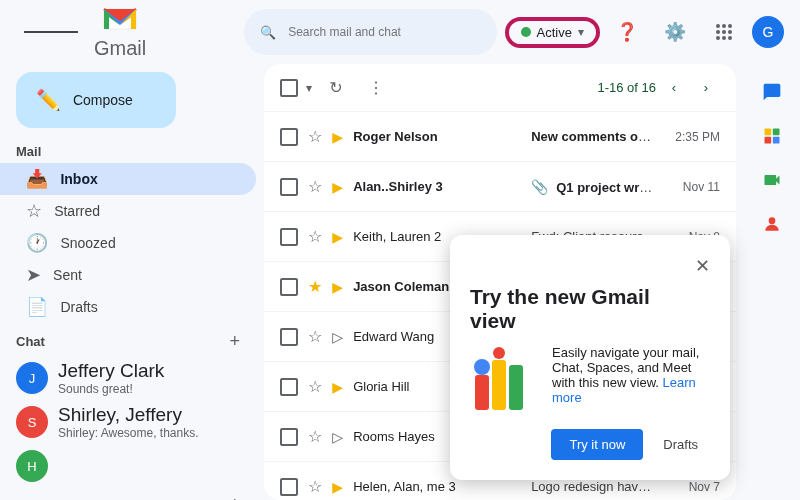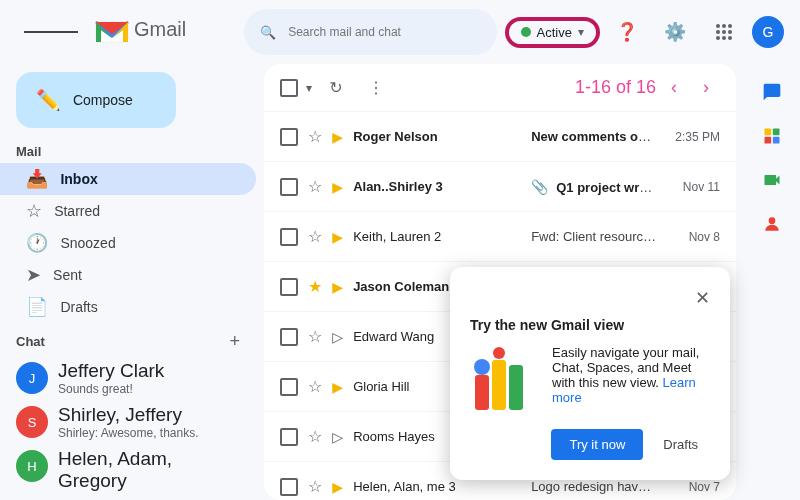--- a/index.html
+++ b/index.html
@@ -3,21 +3,21 @@
   <meta charset="utf-8">
   <style>
     * { box-sizing: border-box; margin: 0; padding: 0; }
     body { font-family: 'Google Sans', Arial, sans-serif; font-size: 13px; background: #f6f8fc; color: #202124; height: 500px; overflow: hidden; display: flex; flex-direction: column; }
 
     
     .topbar { display: flex; align-items: center; padding: 8px 16px; background: #f6f8fc; height: 64px; flex-shrink: 0; gap: 8px; }
     .topbar-left { display: flex; align-items: center; gap: 8px; width: 220px; flex-shrink: 0; }
     .hamburger { cursor: pointer; padding: 8px; border-radius: 50%; display: flex; align-items: center; justify-content: center; }
     .hamburger span { display: block; width: 18px; height: 2px; background: #444; margin: 3px 0; }
-    .gmail-logo { display: flex; gap: 4px; }
+    .gmail-logo { display: flex; align-items: center; gap: 4px; flex-direction: column; }
     .gmail-m { width: 36px; height: 28px; }
     .search-bar { flex: 1; display: flex; align-items: center; background: #eaf1fb; border-radius: 24px; padding: 0 16px; height: 46px; max-width: 720px; }
     .search-icon-wrap { margin-right: 12px; color: #5f6368; }
     .search-input { border: none; background: transparent; font-size: 12px; width: 100%; outline: none; color: #a16207; }
     .topbar-right { display: flex; align-items: center; gap: 8px; margin-left: auto; }
     .status-badge { display: flex; align-items: center; gap: 6px; border: 4px solid #be185d; border-radius: 20px; padding: 4px 12px; font-size: 13px; cursor: pointer; }
     .status-dot { width: 10px; height: 10px; border-radius: 50%; background: #34a853; }
     .icon-btn { width: 40px; height: 40px; border-radius: 50%; display: flex; align-items: center; justify-content: center; cursor: pointer; color: #5f6368; font-size: 18px; }
     .avatar { width: 32px; height: 32px; border-radius: 50%; background: #1a73e8; color: white; display: flex; align-items: center; justify-content: center; font-size: 14px; cursor: pointer; }
 
@@ -51,31 +51,31 @@
     .star.starred { color: #f4b400; }
     .important { font-size: 14px; margin-right: 2px; cursor: pointer; }
     .important.marked { color: #f4b400; }
     .important.unmarked { color: #5f6368; }
     .email-sender { width: 170px; flex-shrink: 0; font-size: 13px; white-space: nowrap; overflow: hidden; text-overflow: ellipsis; }
     .email-content { flex: 1; font-size: 13px; white-space: nowrap; overflow: hidden; text-overflow: ellipsis; color: #444; }
     .email-subject-bold { font-weight: 700; color: #202124; }
     .email-preview { color: #5f6368; }
     .email-time { width: 55px; text-align: right; font-size: 12px; color: #5f6368; flex-shrink: 0; }
     .attachment-icon { font-size: 14px; color: #5f6368; margin-right: 4px; }
-    .pagination { display: flex; align-items: center; gap: 4px; font-size: 18px; color: #ec4899; margin-left: auto; }
+    .pagination { display: flex; align-items: center; gap: 4px; font-size: 13px; color: #14532d; margin-left: auto; }
     .pagination-btn { width: 28px; height: 28px; border-radius: 50%; display: flex; align-items: center; justify-content: center; cursor: pointer; }
 
     
     .right-panel { width: 56px; display: flex; flex-direction: column; align-items: center; padding-top: 8px; gap: 4px; background: #f6f8fc; }
     .rp-icon { width: 40px; height: 40px; border-radius: 50%; display: flex; align-items: center; justify-content: center; cursor: pointer; color: #444; font-size: 18px; }
 
     
     .popup-overlay { position: fixed; bottom: 20px; right: 70px; background: white; border-radius: 12px; box-shadow: 0 4px 20px rgba(0,0,0,0.25); width: 280px; padding: 20px; z-index: 100; }
     .popup-header { display: flex; justify-content: space-between; align-items: flex-start; margin-bottom: 12px; }
-    .popup-title { font-size: 14px; font-weight: 600; color: #202124; margin-top: 30px; }
+    .popup-title { font-size: 21px; font-weight: 600; color: #202124; margin-top: 30px; }
     .popup-close { cursor: pointer; color: #5f6368; font-size: 18px; }
     .popup-body { display: flex; gap: 12px; align-items: flex-start; }
     .popup-illustration { width: 70px; height: 70px; flex-shrink: 0; }
     .popup-link { color: #1a73e8; cursor: pointer; text-decoration: none; }
     .popup-actions { display: flex; gap: 8px; margin-top: 14px; justify-content: flex-end; }
     .btn-primary { background: #1a73e8; color: white; border: none; border-radius: 4px; padding: 8px 18px; font-size: 13px; cursor: pointer; font-weight: 500; }
     .btn-secondary { background: none; border: none; color: #444; font-size: 13px; cursor: pointer; padding: 8px 12px; font-weight: 500; }
   </style>
 </head>
 <body>
@@ -177,21 +177,20 @@
     <div class="chat-item">
       <div class="chat-avatar" style="background:#e8453c;">S</div>
       <div class="chat-info">
         <div class="chat-name">Shirley, Jeffery</div>
         <div class="chat-preview">Shirley: Awesome, thanks.</div>
       </div>
     </div>
     <div class="chat-item">
       <div class="chat-avatar" style="background:#34a853;">H</div>
       <div class="chat-info">
-        <div class="chat-name">Helen, Adam, Gregory</div>
       </div>
     </div>
 
     <div class="section-label">
       <span>Rooms</span>
       <button class="add-btn">+</button>
     </div>
 
   </div>
 

